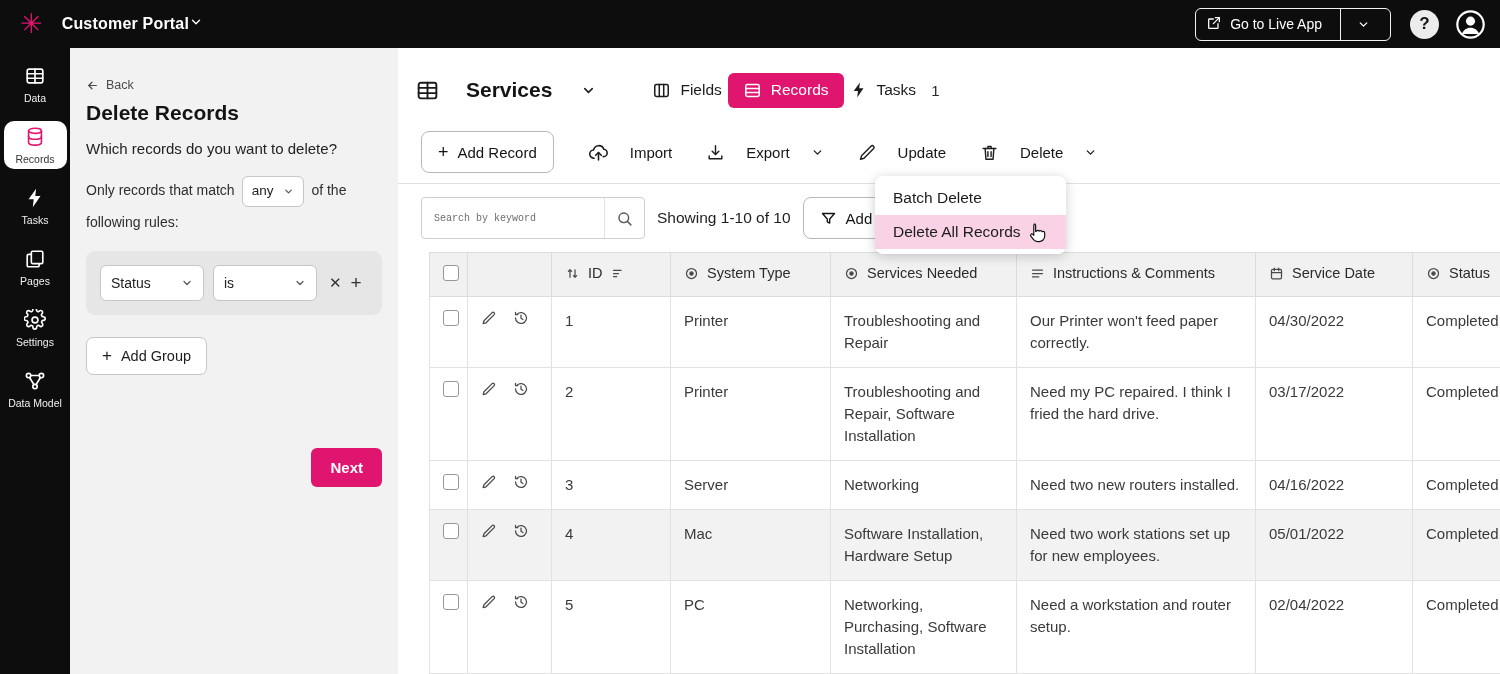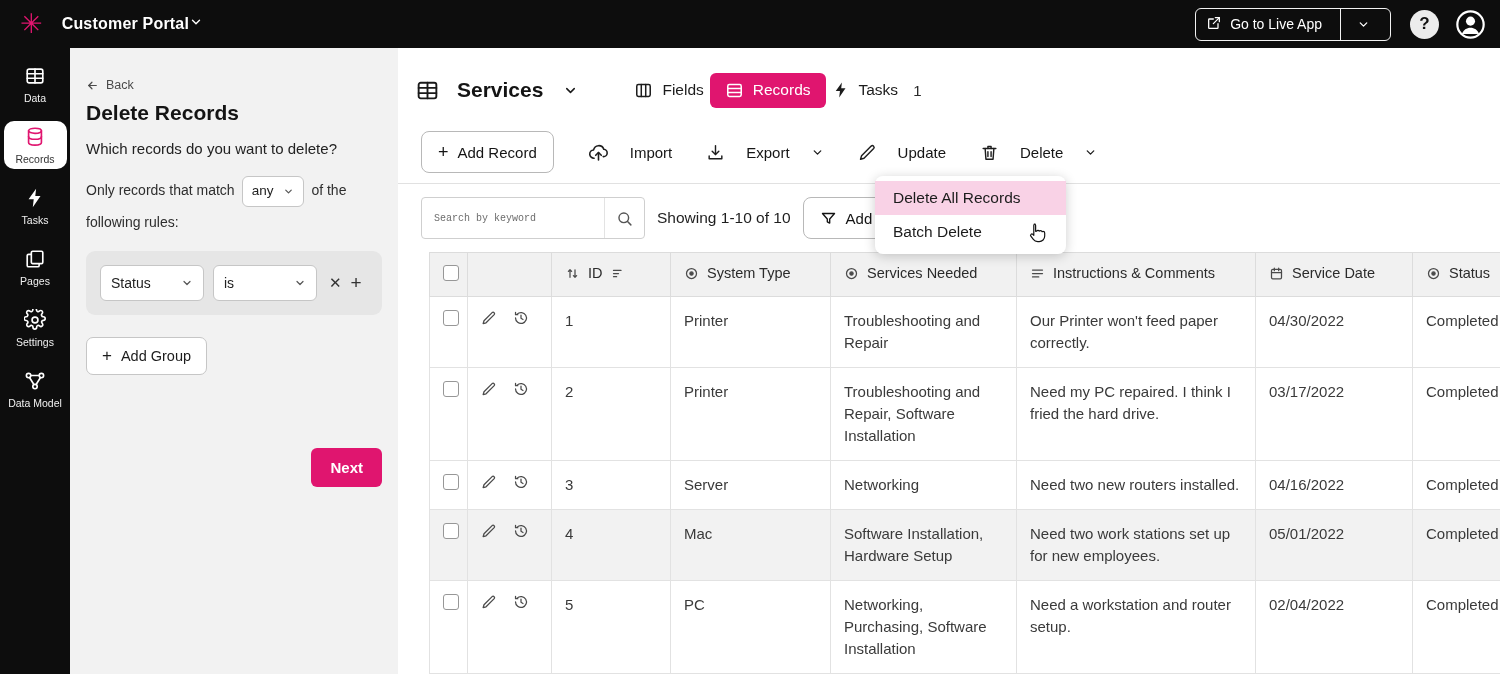--- a/index.html
+++ b/index.html
@@ -56,21 +56,21 @@
   .add-group-btn { margin-top:22px; display:inline-flex; align-items:center; gap:9px; background:#fff;
                    border:1px solid #c6c6c6; border-radius:7px; height:38px; padding:0 15px;
                    font-size:14.5px; color:#1c1c1c; cursor:pointer; }
   .next-btn { position:absolute; top:400px; right:16px; background:#e0156f; color:#fff; border:none;
               border-radius:6px; height:39px; padding:9px 19px; font-size:15px; font-weight:600;
               font-family:"Liberation Sans", sans-serif; cursor:pointer; }
 
   
   .main { position:absolute; top:48px; left:398px; right:0; bottom:0; background:#fff; overflow:hidden; }
   .main-header { height:38px; margin-top:23px; padding-left:17px; display:flex; align-items:center; }
-  .tbl-selector { display:flex; align-items:center; gap:17px; cursor:pointer; }
+  .tbl-selector { display:flex; align-items:center; gap:26px; cursor:pointer; }
   .tbl-name { font-size:21px; font-weight:700; color:#141414; margin-right:3px; }
   .tabs { display:flex; align-items:center; margin-left:50px; gap:0; }
   .tab { display:flex; align-items:center; gap:9px; font-size:15.5px; color:#1c1c1c; padding:8px 6px;
          cursor:pointer; }
   .tab.active { background:#e0156f; color:#fff; border-radius:6px; padding:8px 15px; }
   .tab-badge { font-size:15px; color:#2a2a2a; margin-left:6px; }
 
   .toolbar { margin-top:21px; padding-left:23px; height:44px; display:flex; align-items:center; gap:34px; }
   .btn-outline { display:inline-flex; align-items:center; gap:9px; border:1px solid #b8b8b8; border-radius:8px;
                  height:42px; padding:0 16px; font-size:15px; color:#141414; background:#fff; cursor:pointer; }
@@ -532,22 +532,22 @@
             <td>Need a workstation and router setup.</td>
             <td>02/04/2022</td>
             <td>Completed</td>
           </tr>
         </tbody>
       </table>
     </div>
   </main>
 
   <div class="delete-menu">
+    <div class="menu-item">Batch Delete</div>
     <div class="menu-item hl">Delete All Records</div>
-    <div class="menu-item">Batch Delete</div>
   </div>
 
   <div class="cursor-icn">
     <svg width="22" height="22" viewBox="0 0 24 24">
         <path d="M9 2.2c.8 0 1.5.7 1.5 1.5v6.5l1-.1c.3-.6.9-1 1.6-1 .6 0 1.2.3 1.5.8.4-.3.8-.5 1.3-.5.8 0 1.5.5 1.7 1.2.3-.2.6-.3 1-.3 1 0 1.8.8 1.8 1.8v3.3c0 3.3-2.7 6-6 6h-1.6c-1.9 0-3.7-.9-4.8-2.4l-2.7-3.5c-.5-.6-.4-1.5.2-2 .5-.5 1.4-.5 1.9 0l1.1 1V3.7c0-.8.7-1.5 1.5-1.5z" fill="#fff" stroke="#111" stroke-width="1.3" stroke-linejoin="round"></path>
       </svg>
   </div>
 
 </div>
 

